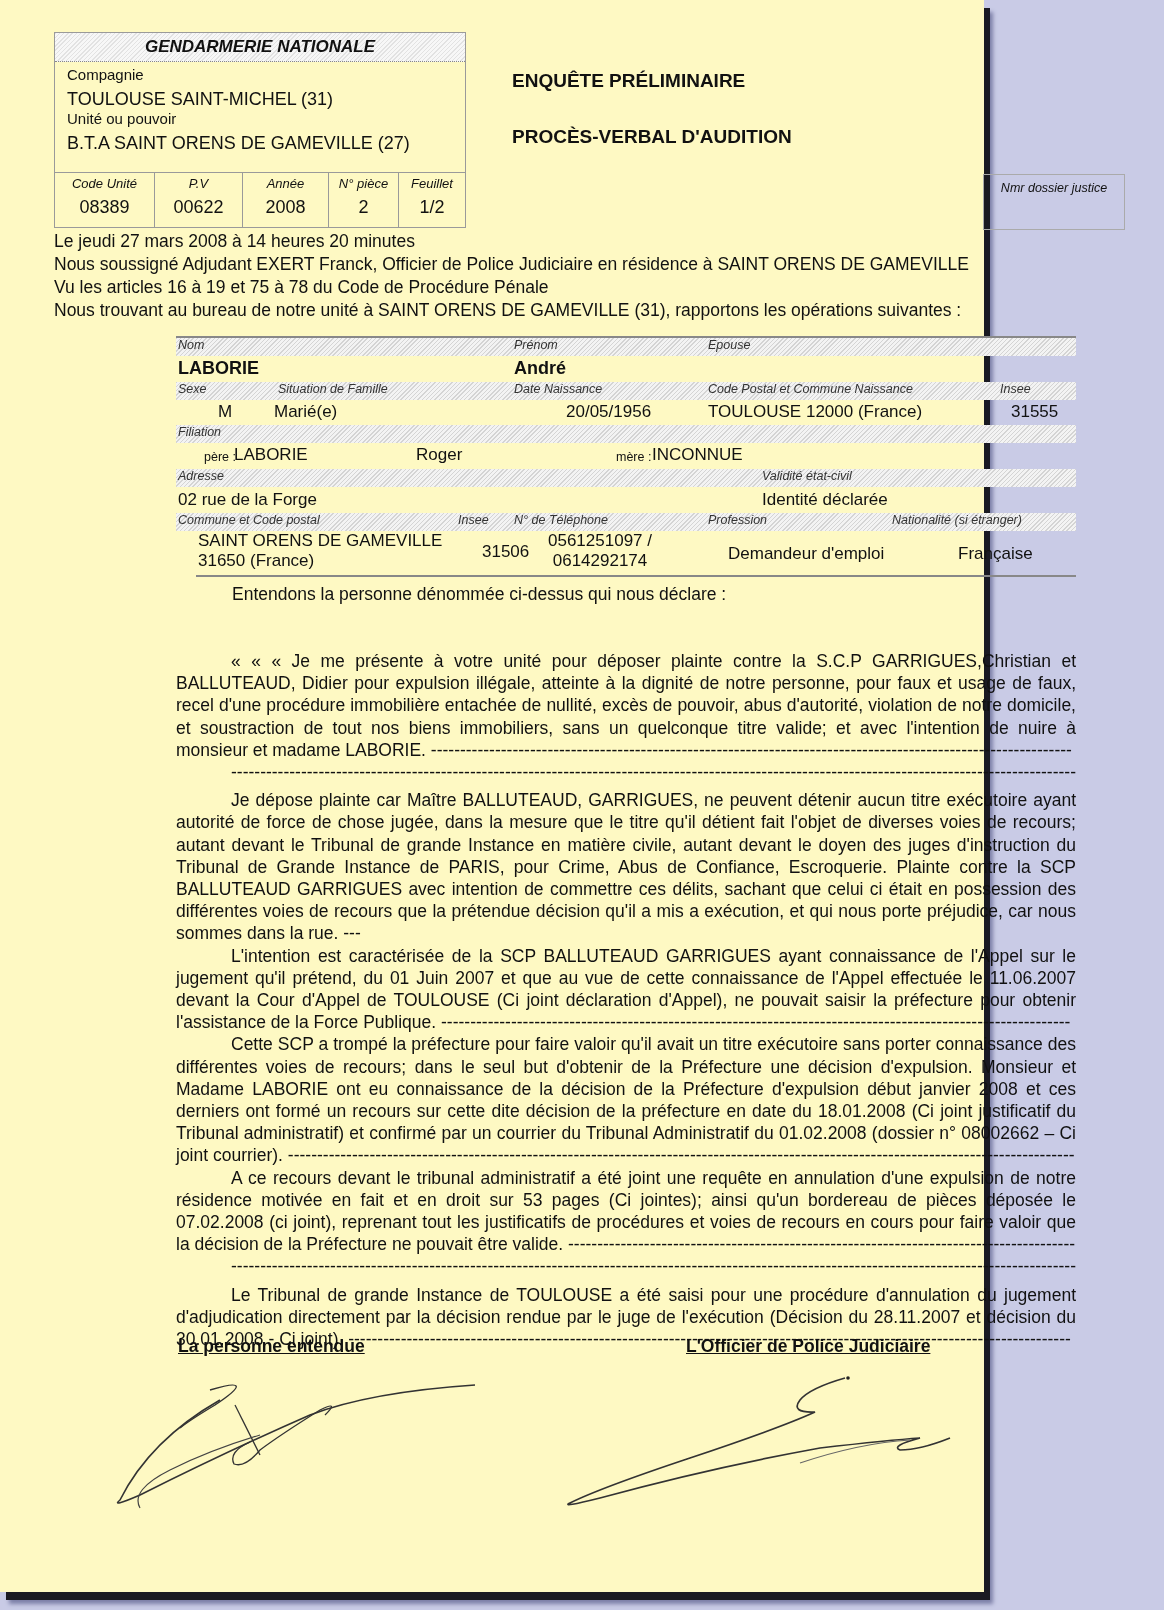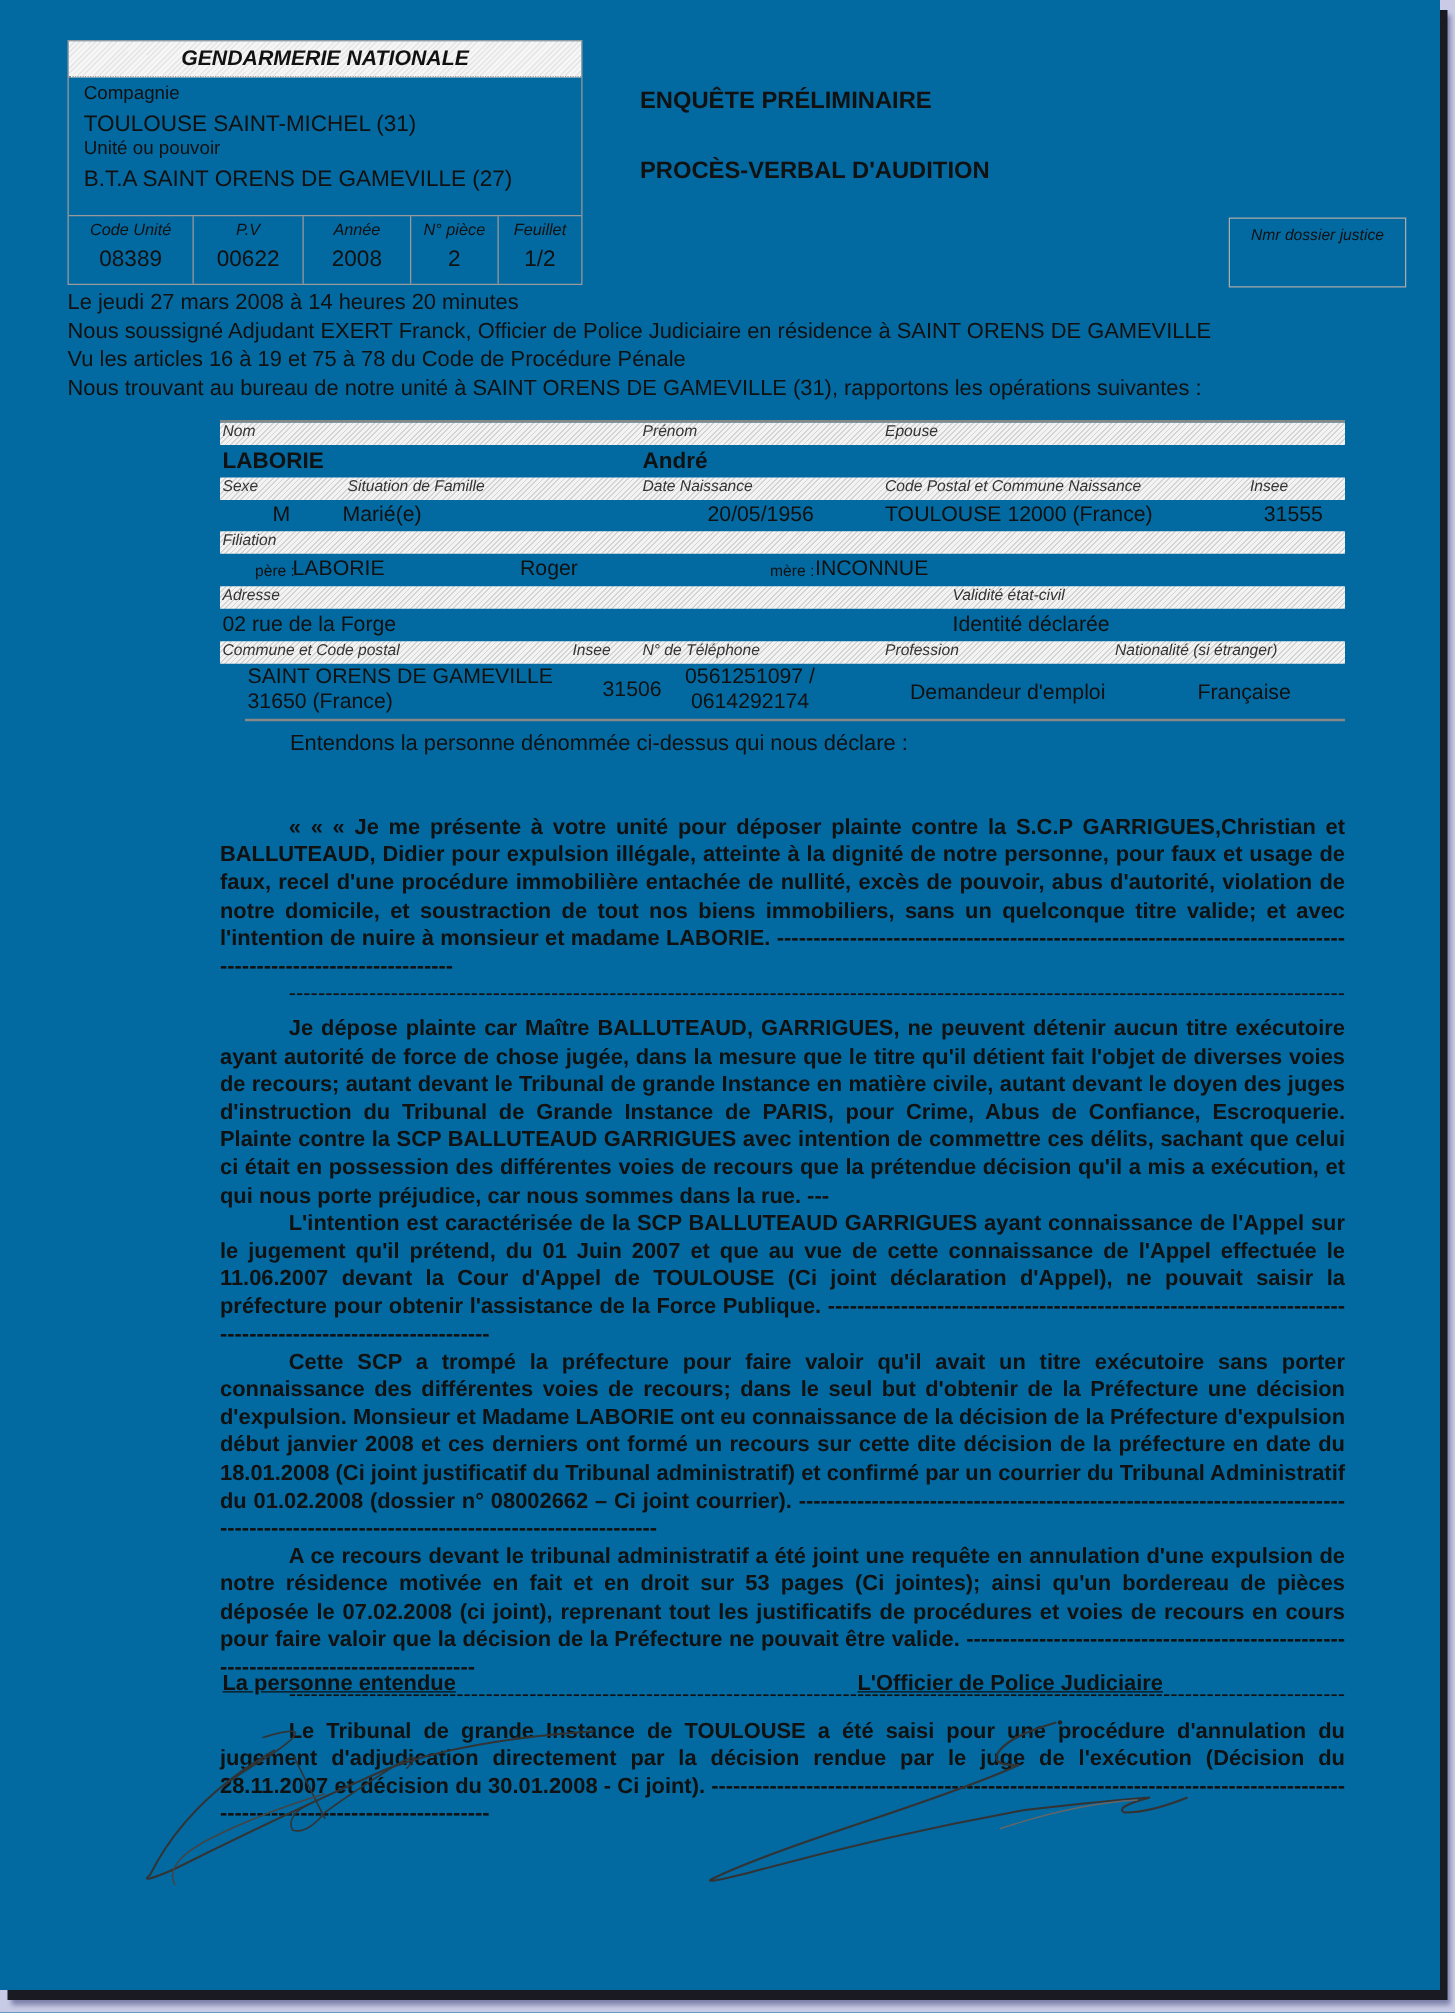--- a/index.html
+++ b/index.html
@@ -2,22 +2,22 @@
 <html><head>
 <meta charset="utf-8">
 <style>
   html, body { margin: 0; padding: 0; }
   body {
     width: 1164px; height: 1610px; position: relative; overflow: hidden;
     background: #c9cbe6;
     font-family: "Liberation Sans", sans-serif; color: #111;
   }
   .page {
-    position: absolute; left: 0; top: 0; width: 1152px; height: 1592px;
-    background: #0369a1;
+    position: absolute; left: 0; top: 0; width: 984px; height: 1592px;
+    background: #fef9c3;
     box-shadow: 6px 8px 0 #1a1a22, 9px 12px 4px #7d80a8;
   }
   .abs { position: absolute; white-space: nowrap; }
 
   
   .unitbox {
     position: absolute; left: 54px; top: 32px; width: 412px; height: 196px;
     border: 1px solid #9a9a9a; box-sizing: border-box;
   }
   .unitbox .gn {
@@ -49,21 +49,21 @@
     background: repeating-linear-gradient(135deg, #d4d4d4 0 1px, #f3f3f3 1px 3px);
     font-size: 12.5px; font-style: italic; color: #333;
   }
   .rowval { position: relative; font-size: 17px; }
   .rowlbl span, .rowval span { position: absolute; white-space: nowrap; }
   .topline { border-top: 2px solid #888; }
   .botline { border-bottom: 2px solid #888; margin-left: 20px; }
 
   .body { position: absolute; left: 176px; width: 900px; font-size: 17.5px; line-height: 22.2px; text-align: justify; }
   .body p { margin: 0; }
-  .indent { text-indent: 55px; font-weight: bold; }
+  .indent { text-indent: 55px; }
   .dash { overflow: hidden; white-space: nowrap; }
 
   .sig { font-weight: bold; font-size: 17.5px; text-decoration: underline; }
   svg.signature { position: absolute; }
 </style>
 </head>
 <body>
 
 <div class="page">
 

